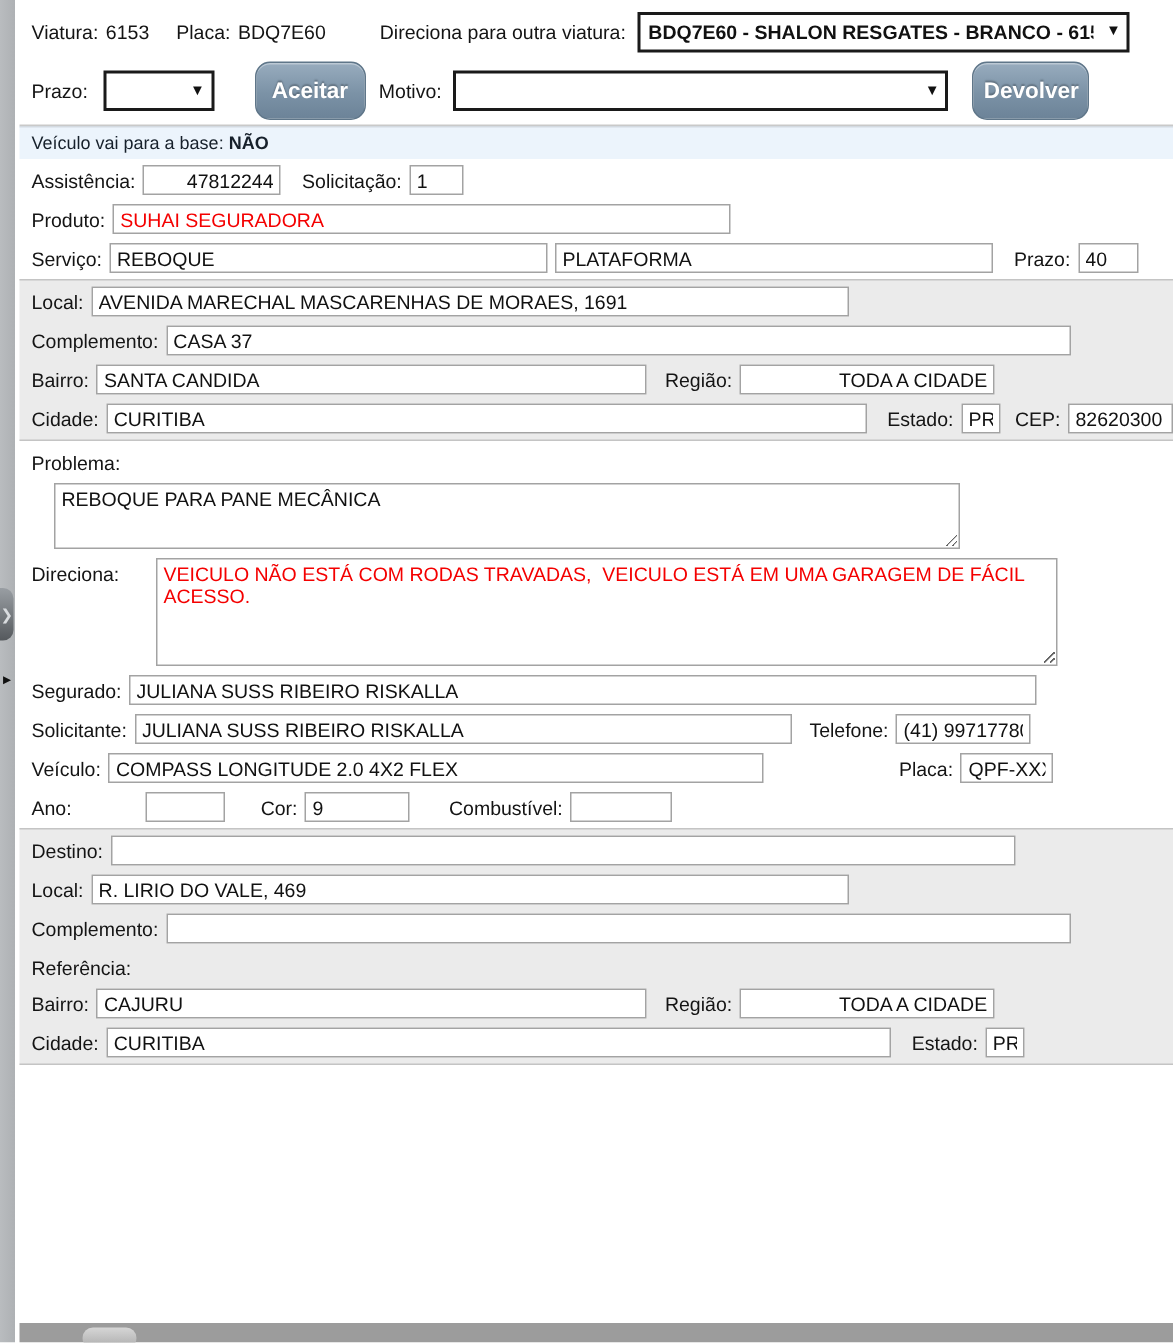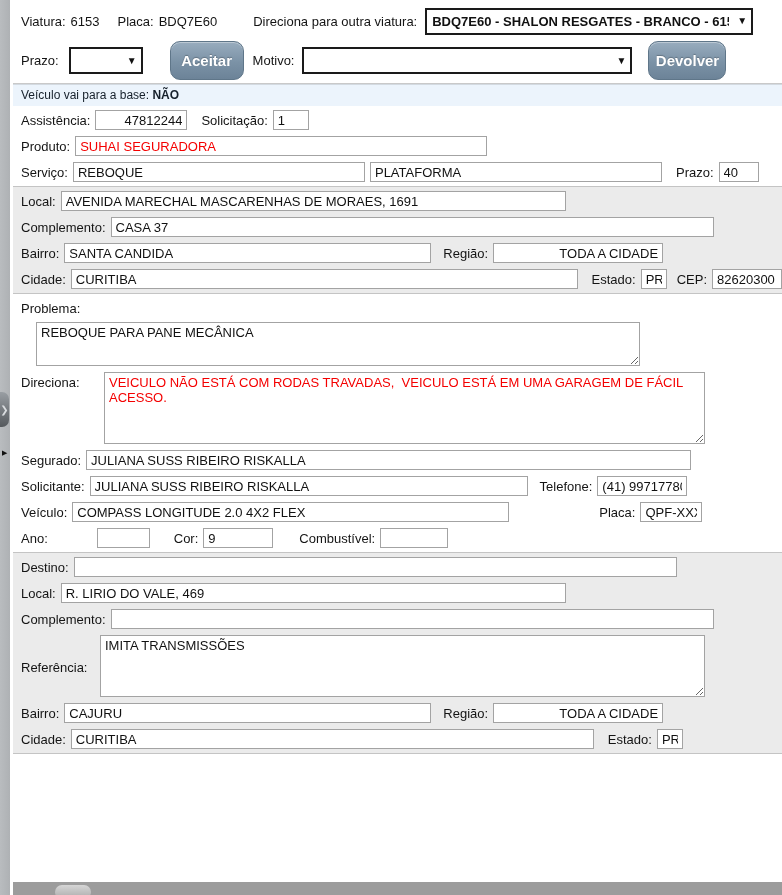--- a/index.html
+++ b/index.html
@@ -250,21 +250,20 @@
     <div class="row">
       <label>Local:</label>
       <input class="txt w-local" value="R. LIRIO DO VALE, 469" style="">
     </div>
     <div class="row">
       <label>Complemento:</label>
       <input class="txt w-complemento" value="" style="">
     </div>
     <div class="row row-ta row-refdest">
       <label class="lblw-refdest">Referência:</label>
-      <textarea class="ta ta-refdest" style="">IMITA TRANSMISSÕES</textarea>
     </div>
     <div class="row">
       <label>Bairro:</label>
       <input class="txt w-bairro" value="CAJURU" style="">
       <label class="ml-regiao">Região:</label>
       <input class="txt w-regiao" value="TODA A CIDADE" style="">
     </div>
     <div class="row">
       <label>Cidade:</label>
       <input class="txt w-cidade" value="CURITIBA" style="">

